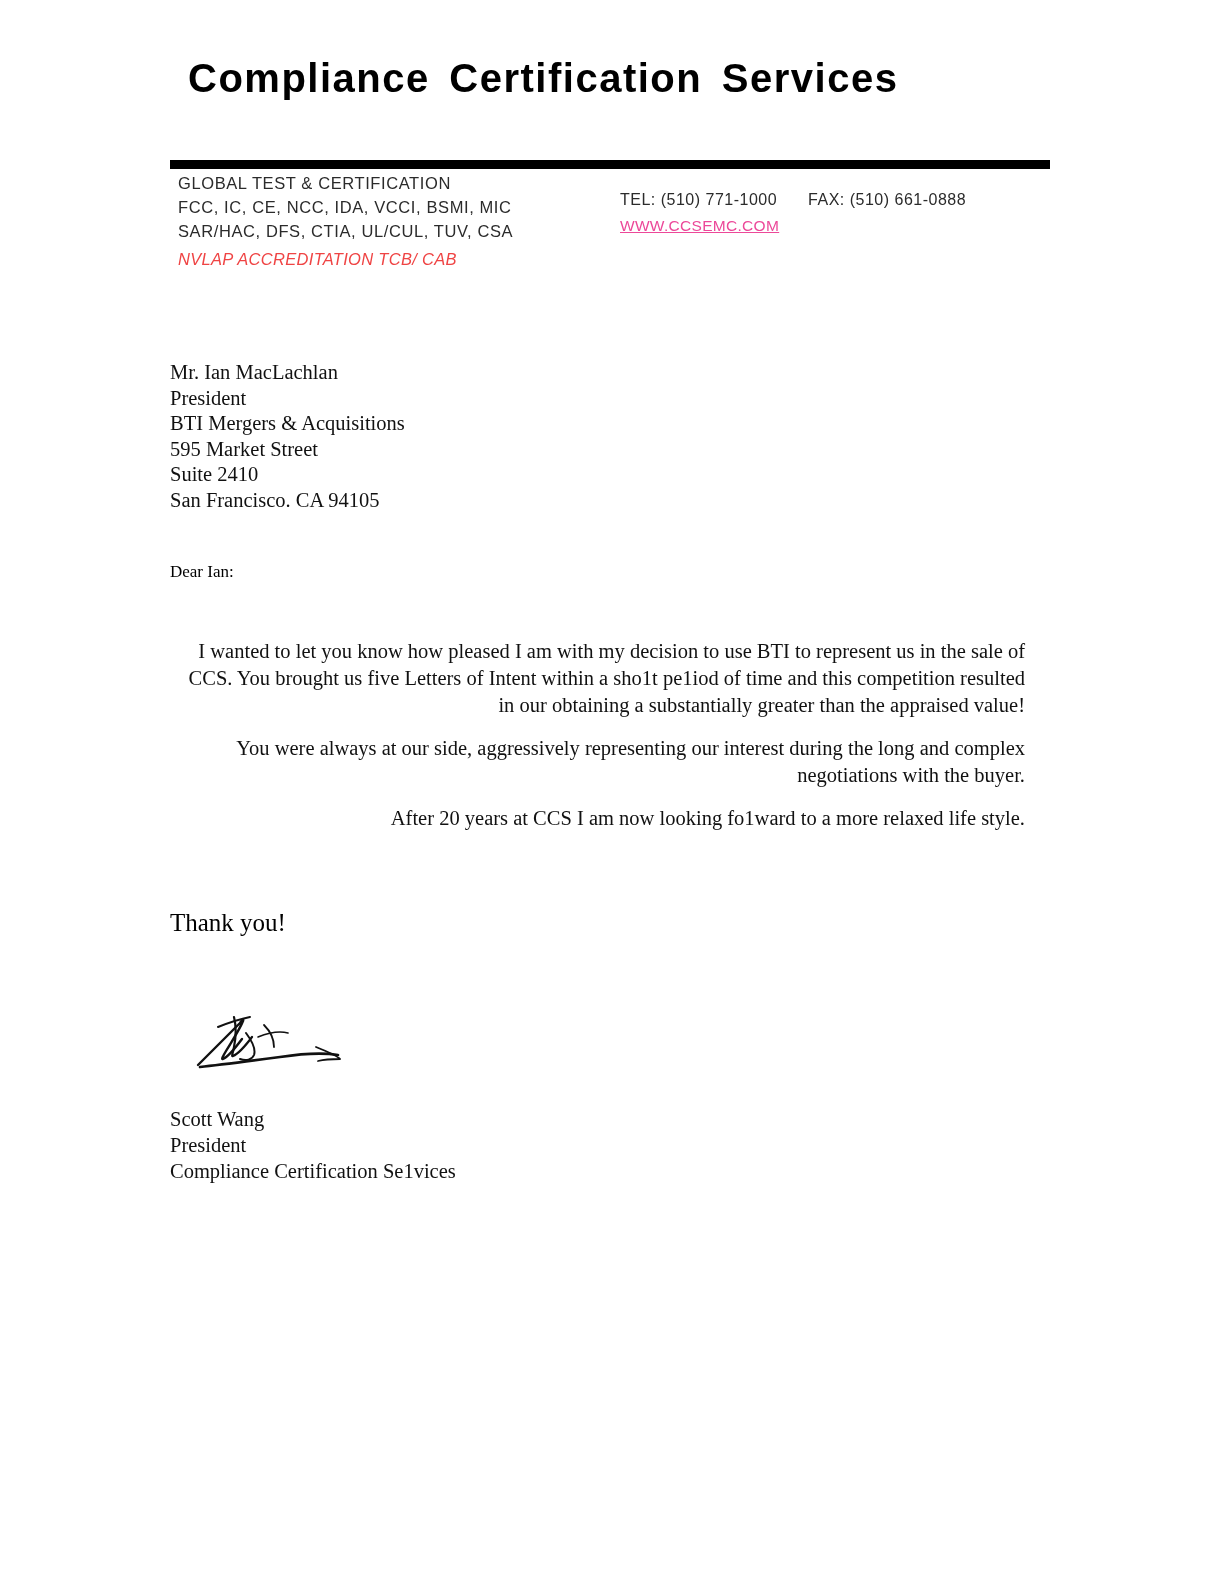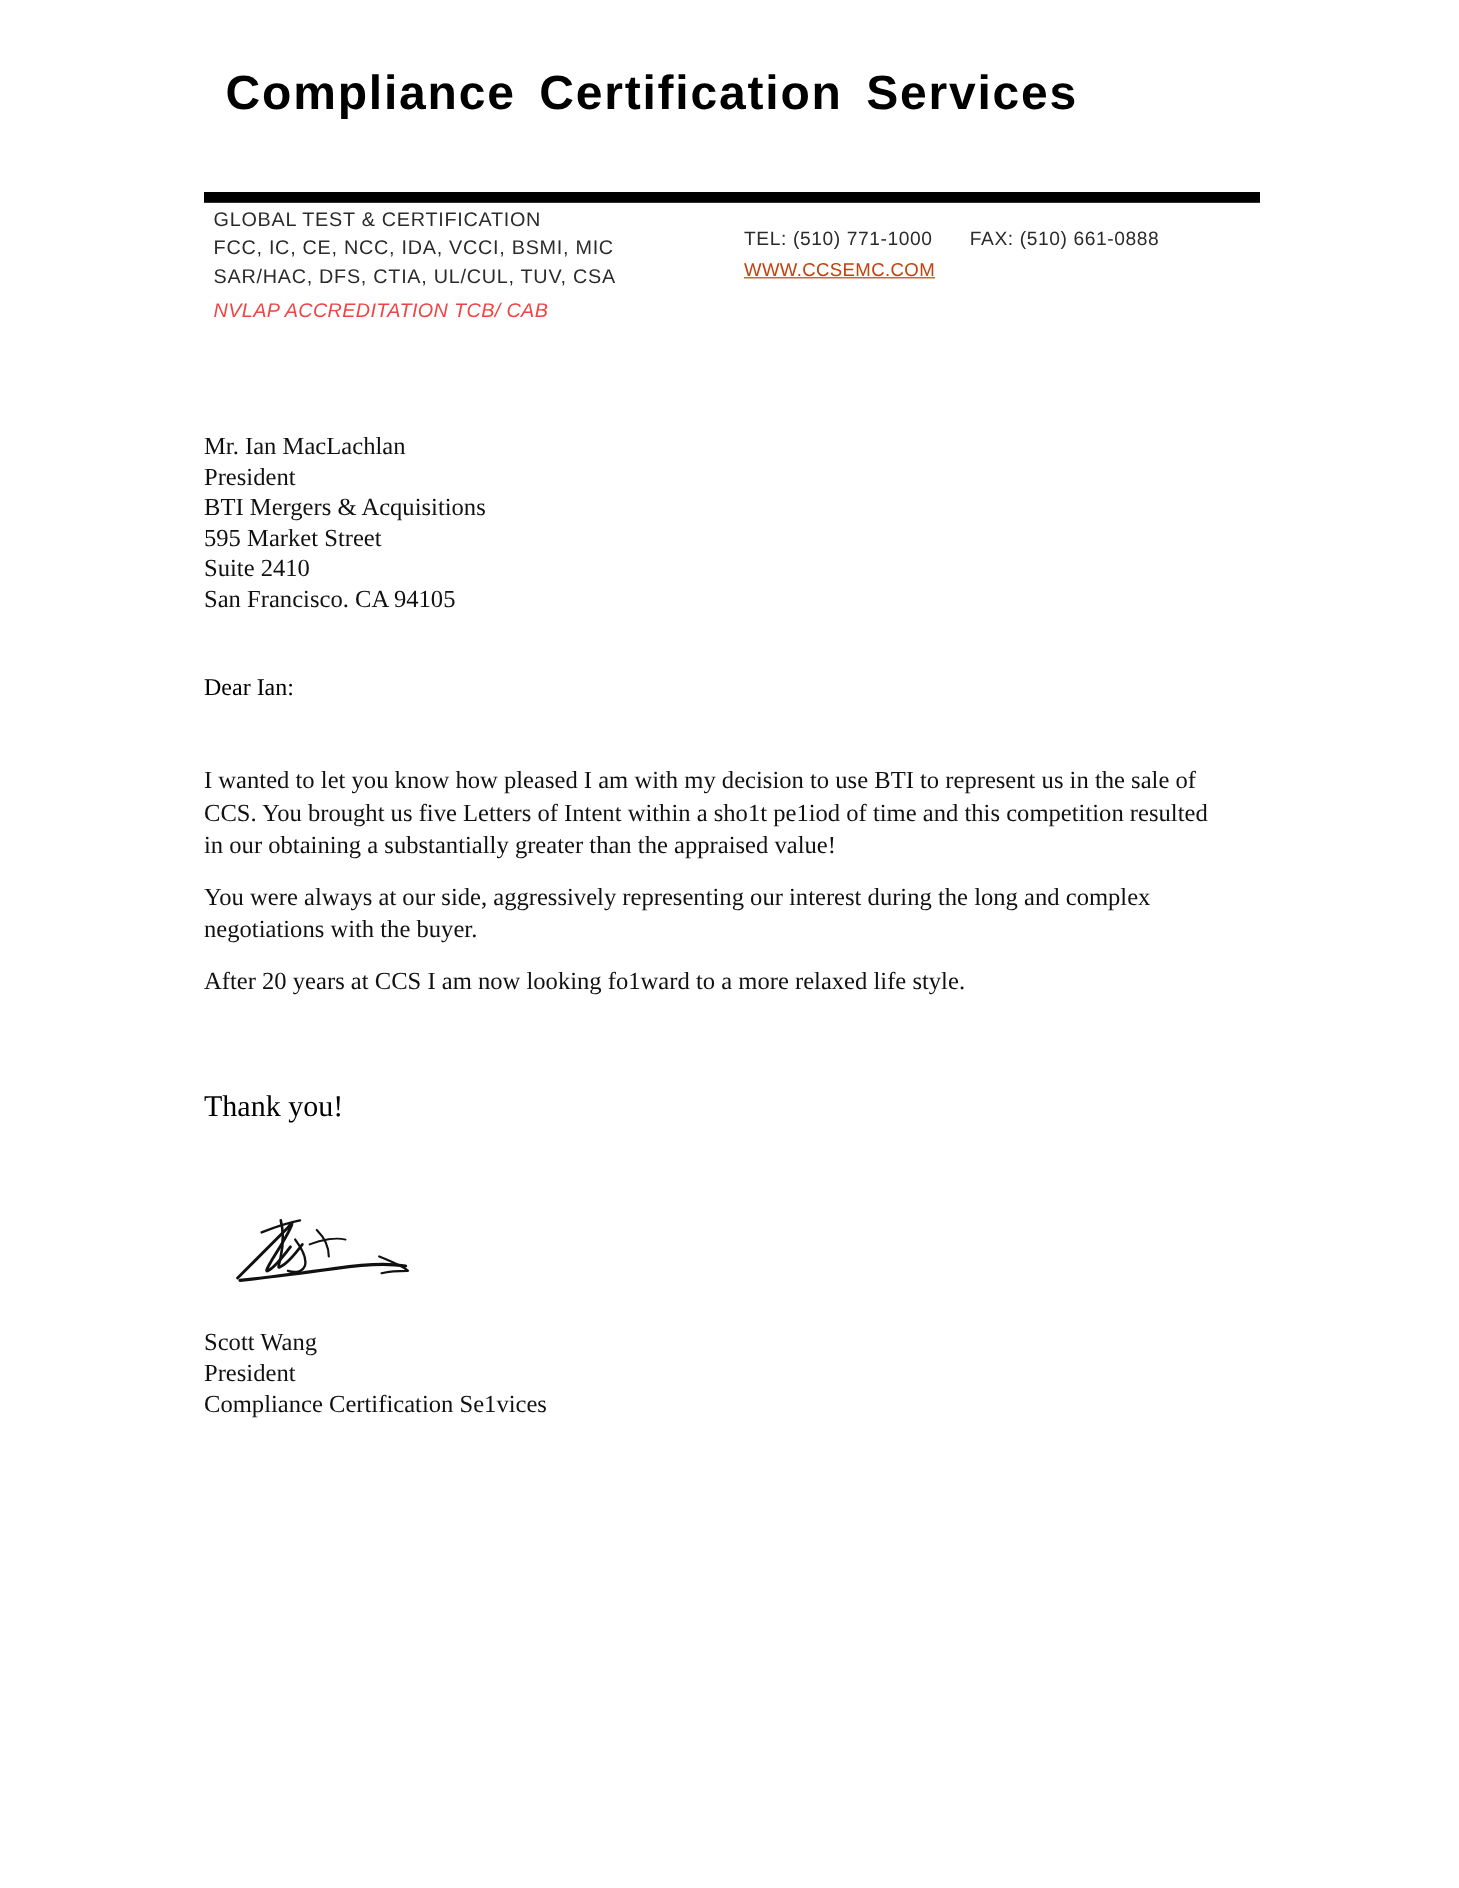--- a/index.html
+++ b/index.html
@@ -69,54 +69,55 @@
     font-family: "Liberation Sans", sans-serif;
     font-size: 16px;
     line-height: 26px;
     color: #2b2b2b;
     letter-spacing: 0.5px;
   }
   .lh-right .tel-line span.fax {
     margin-left: 26px;
   }
   .lh-right .website {
-    color: #c2410c;
+    color: #ec4899;
     text-decoration: underline;
     font-size: 15.5px;
     letter-spacing: 0.3px;
     cursor: pointer;
   }
 
   
   .address-block {
     position: absolute;
     left: 170px;
     top: 348px;
     font-size: 20.5px;
     line-height: 25.5px;
     color: #111111;
   }
   .salutation {
     position: absolute;
     left: 170px;
     top: 550px;
-    font-size: 20px;
+    font-size: 17px;
   }
   .letter-body {
     position: absolute;
     left: 170px;
     top: 626px;
     width: 855px;
     font-size: 20.5px;
     line-height: 27px;
     color: #111111;
     text-align: left;
   }
   .letter-body p {
     margin: 0 0 16px 0;
+    text-align: right;
   }
   .thanks {
     position: absolute;
     left: 170px;
     top: 897px;
     font-size: 25px;
   }
 
   
   .signature {

